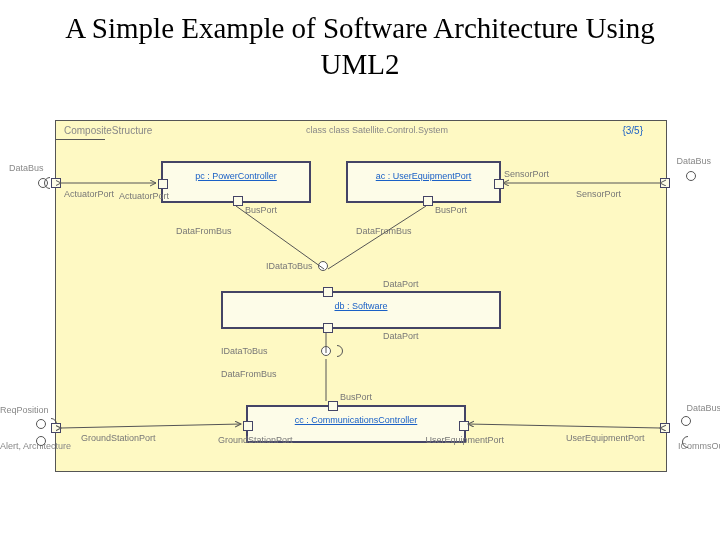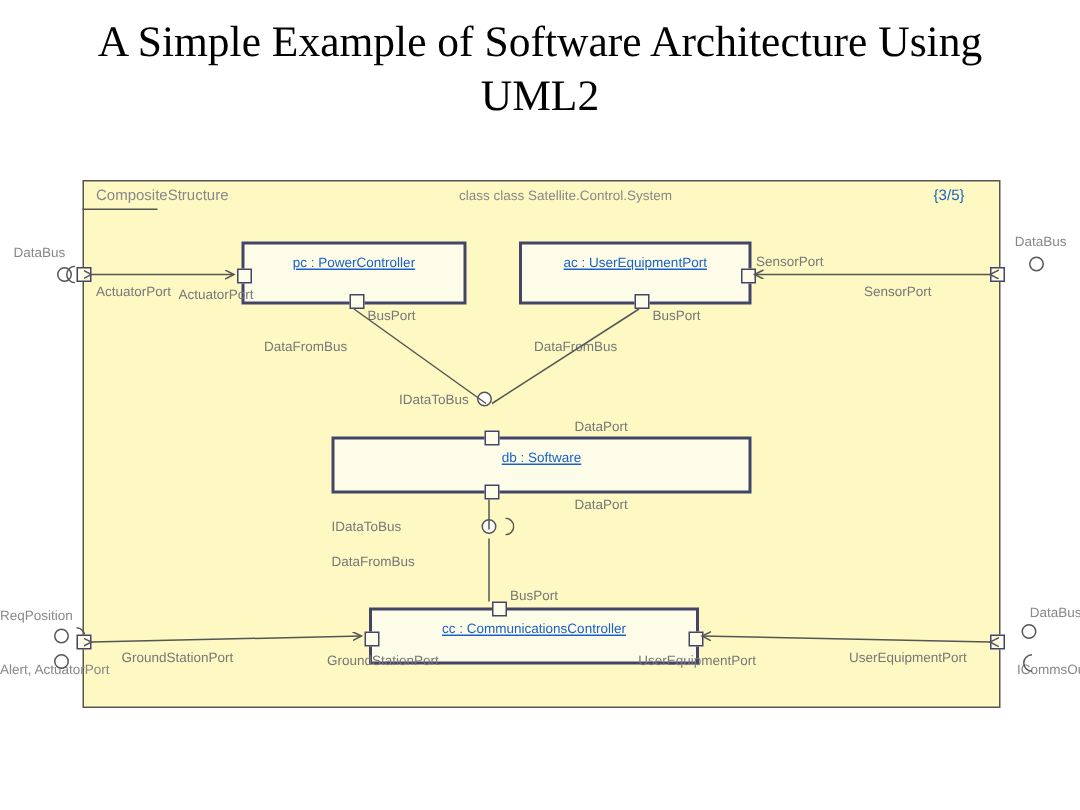--- a/index.html
+++ b/index.html
@@ -147,21 +147,21 @@
   <span class="diag-label" style="left:8px; top:68px">ActuatorPort</span>
 
   <span class="ext-label" style="right:-45px; top:35px">DataBus</span>
   <div class="iface-circle" style="right:-30px; top:50px"></div>
   <div class="port-sq" style="left:604px; top:57px"></div>
   <span class="diag-label" style="left:520px; top:68px">SensorPort</span>
 
   <span class="ext-label" style="left:-56px; top:284px">ReqPosition</span>
   <div class="iface-circle" style="left:-20px; top:298px"></div>
   <div class="iface-half" style="left:-11px; top:297px"></div>
-  <span class="ext-label" style="left:-56px; top:320px">Alert, ActuatorPort</span>
+  <span class="ext-label" style="left:-56px; top:320px">Alert, Architecture</span>
   <div class="iface-circle" style="left:-20px; top:315px"></div>
   <div class="port-sq" style="left:-5px; top:302px"></div>
   <span class="diag-label" style="left:25px; top:312px">GroundStationPort</span>
 
   <span class="ext-label" style="right:-55px; top:282px">DataBus</span>
   <div class="iface-circle" style="right:-25px; top:295px"></div>
   <span class="ext-label" style="right:-60px; top:320px">ICommsOut</span>
   <div class="iface-half left" style="right:-28px; top:315px"></div>
   <div class="port-sq" style="left:604px; top:302px"></div>
   <span class="diag-label" style="left:510px; top:312px">UserEquipmentPort</span>

